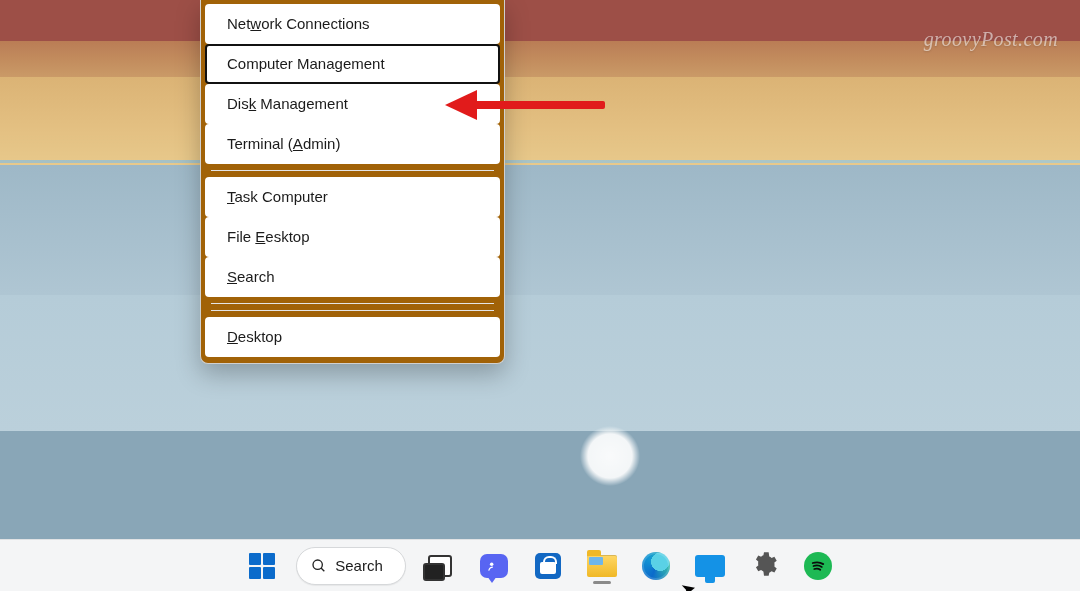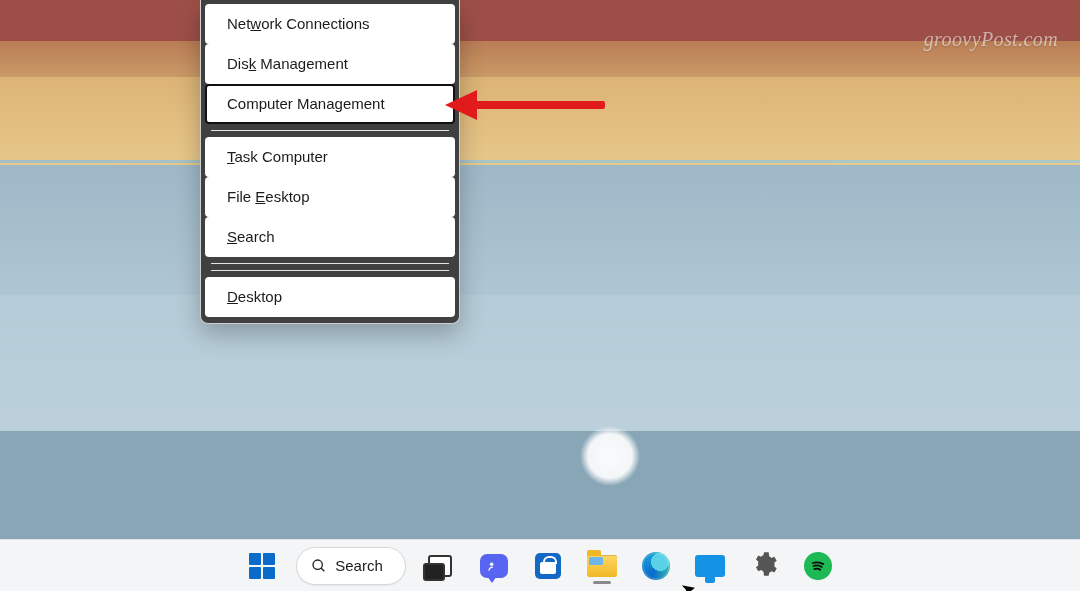--- a/index.html
+++ b/index.html
@@ -29,22 +29,22 @@
   .watermark {
     position: absolute; top: 28px; right: 22px;
     color: rgba(255,255,255,0.55);
     font-family: Georgia, "Times New Roman", serif;
     font-style: italic; font-size: 20px; letter-spacing: .4px;
     text-shadow: 0 1px 2px rgba(0,0,0,.15);
   }
 
   
   .winx-menu {
-    position: absolute; left: 200px; top: 0; width: 260px;
-    background: #404040; border: 1px solid #d0d0d0;
+    position: absolute; left: 200px; top: 0; width: 305px;
+    background: #a16207; border: 1px solid #d0d0d0;
     border-top: none;
     border-radius: 0 0 8px 8px;
     box-shadow: 0 10px 24px rgba(0,0,0,.25);
     padding: 4px 0 6px 0;
     z-index: 40;
   }
   .menu-item {
     position: relative;
     display: flex; align-items: center; justify-content: space-between;
     font-size: 15px; color: #1b1b1b;
@@ -147,25 +147,28 @@
 <body>
 
 <div class="wallpaper"></div>
 
 <div class="watermark">groovyPost.com</div>
 
 <div class="winx-menu">
   <div class="menu-item">
     <span><span>Net</span><span class="u">w</span><span>ork Connections</span></span>
   </div>
-  <div class="menu-item">
-    <span><span>Dis</span><span class="u">k</span><span> Management</span></span>
-  </div>
   <div class="menu-item selected">
     <span><span>Computer Mana</span><span class="u">g</span><span>ement</span></span>
+  </div>
+  <div class="menu-item">
+    <span><span>Dis</span><span class="u">k</span><span> Management</span></span>
+  </div>
+  <div class="menu-item">
+    <span><span>Terminal (</span><span class="u">A</span><span>dmin)</span></span>
   </div>
 
   <div class="menu-sep"></div>
 
   <div class="menu-item">
     <span><span></span><span class="u">T</span><span>ask Computer</span></span>
   </div>
   <div class="menu-item">
     <span><span>File </span><span class="u">E</span><span>esktop</span></span>
   </div>

